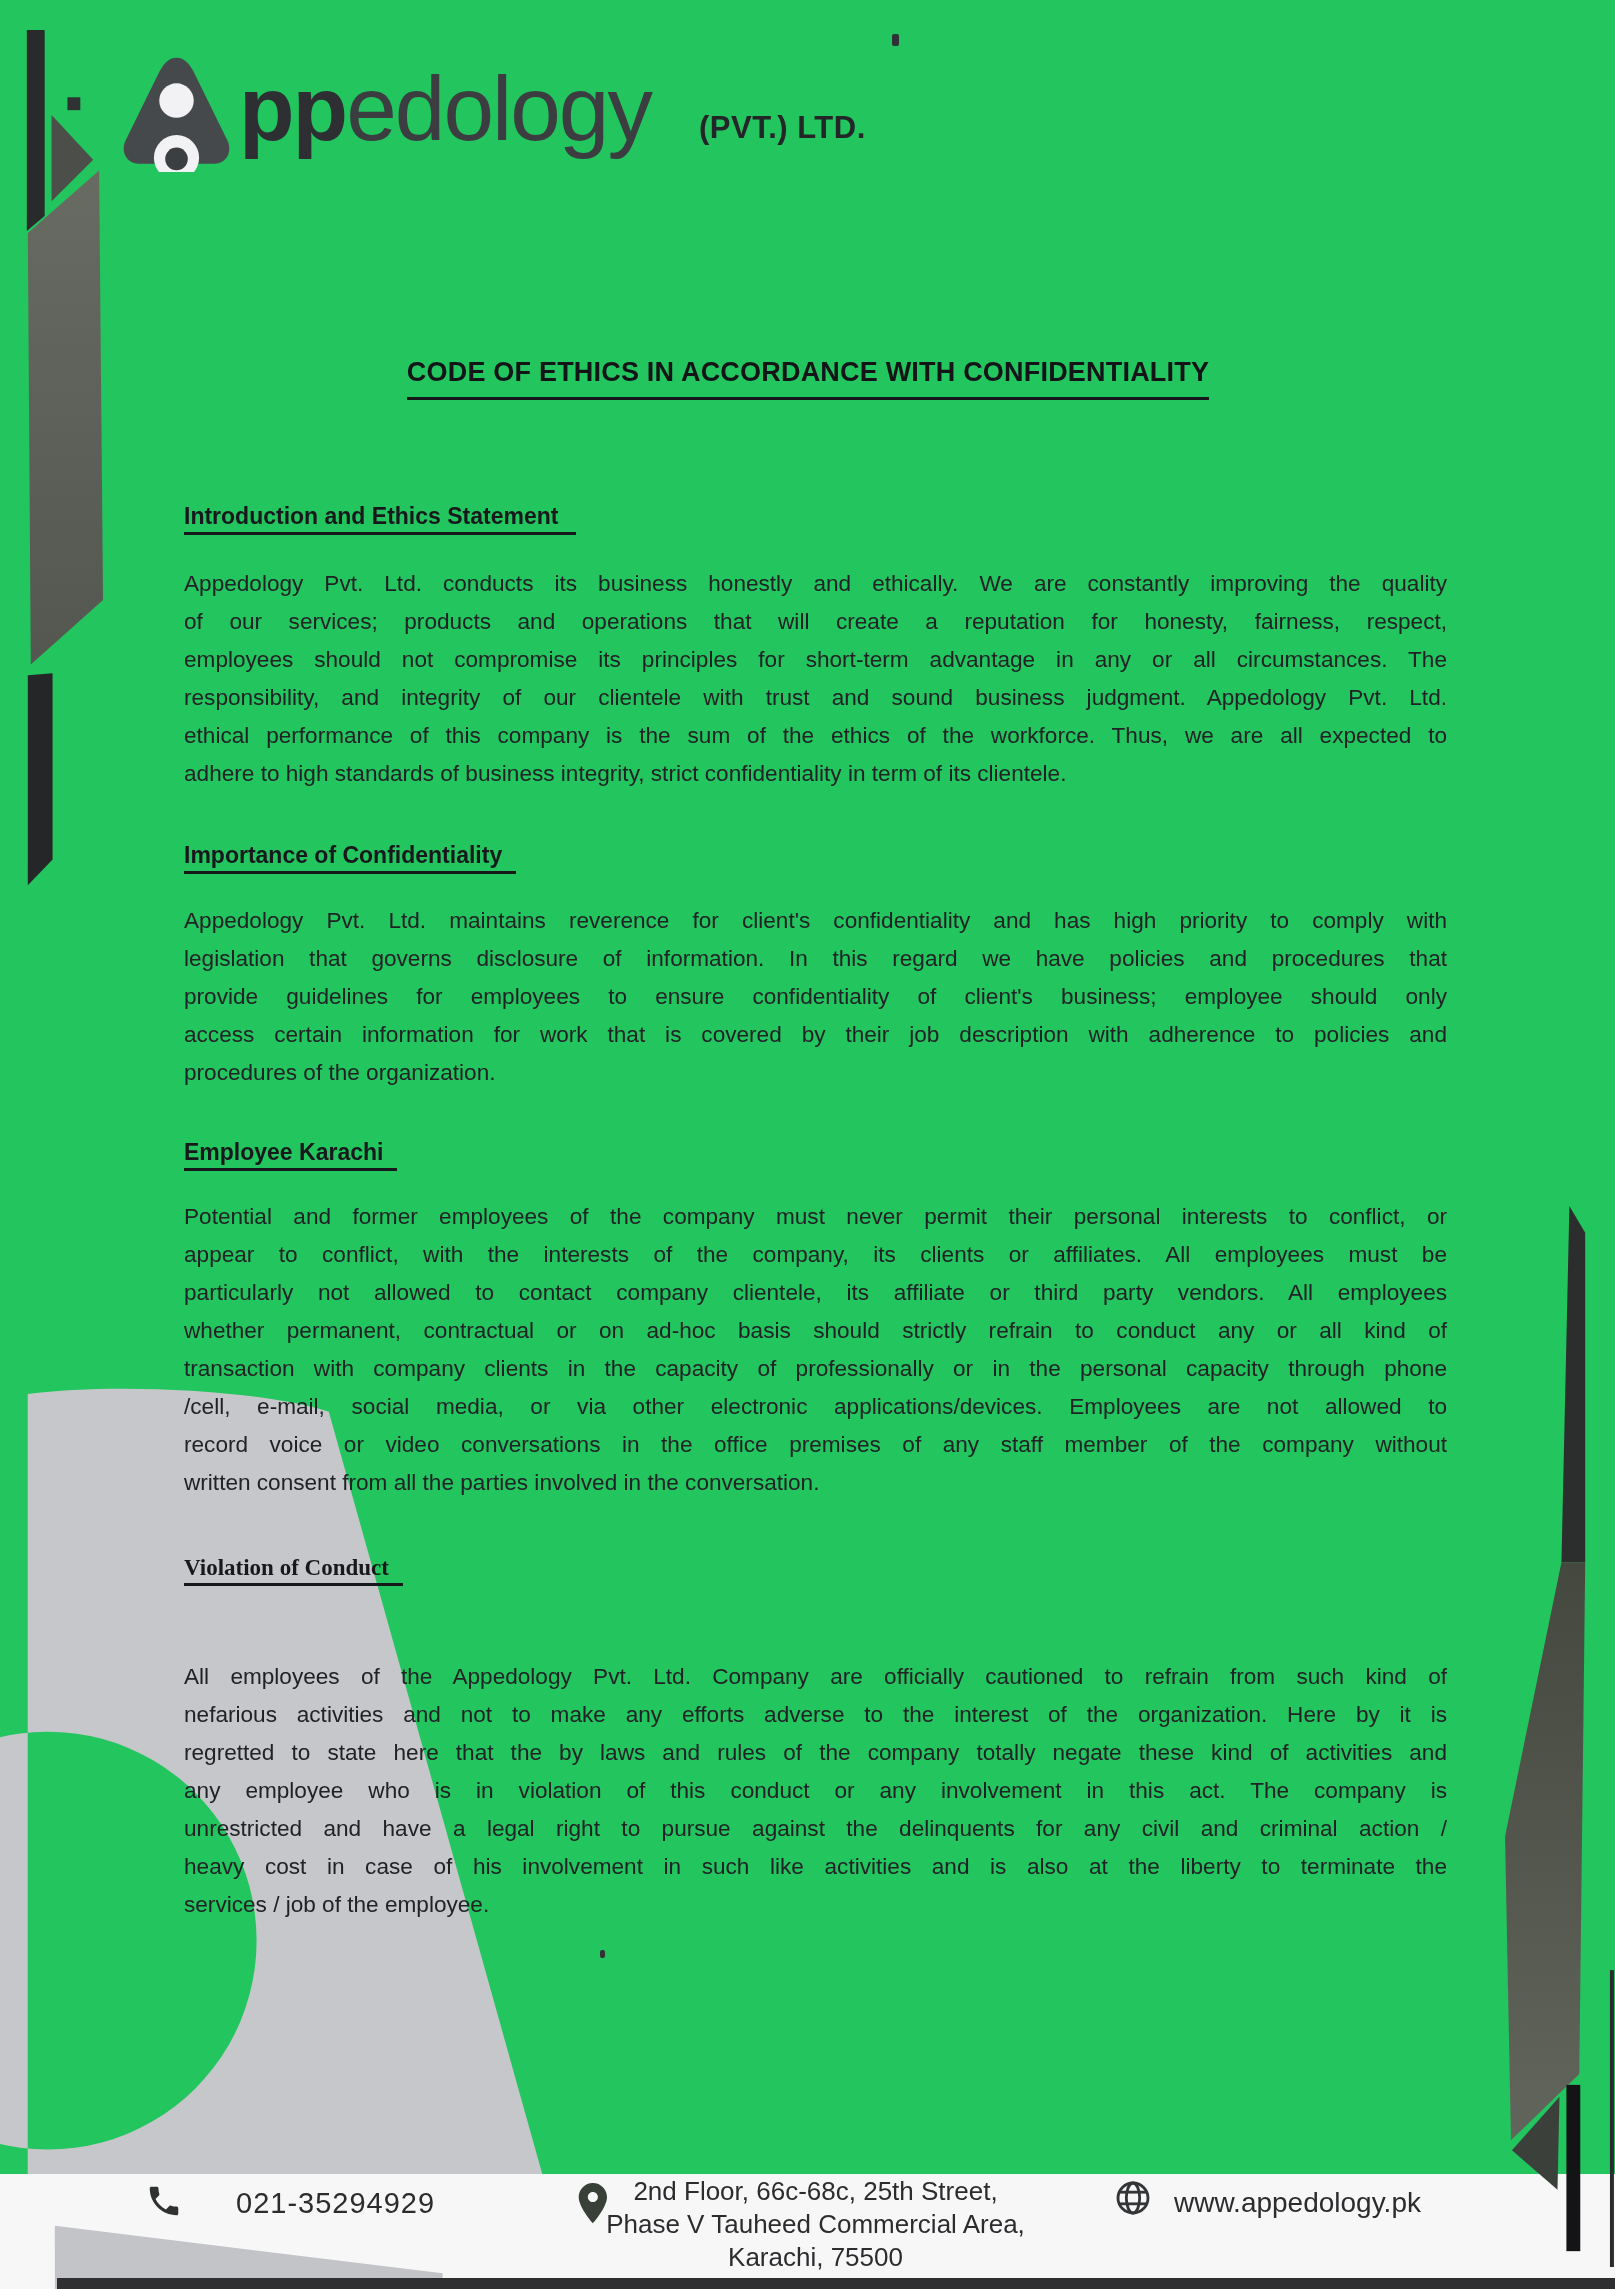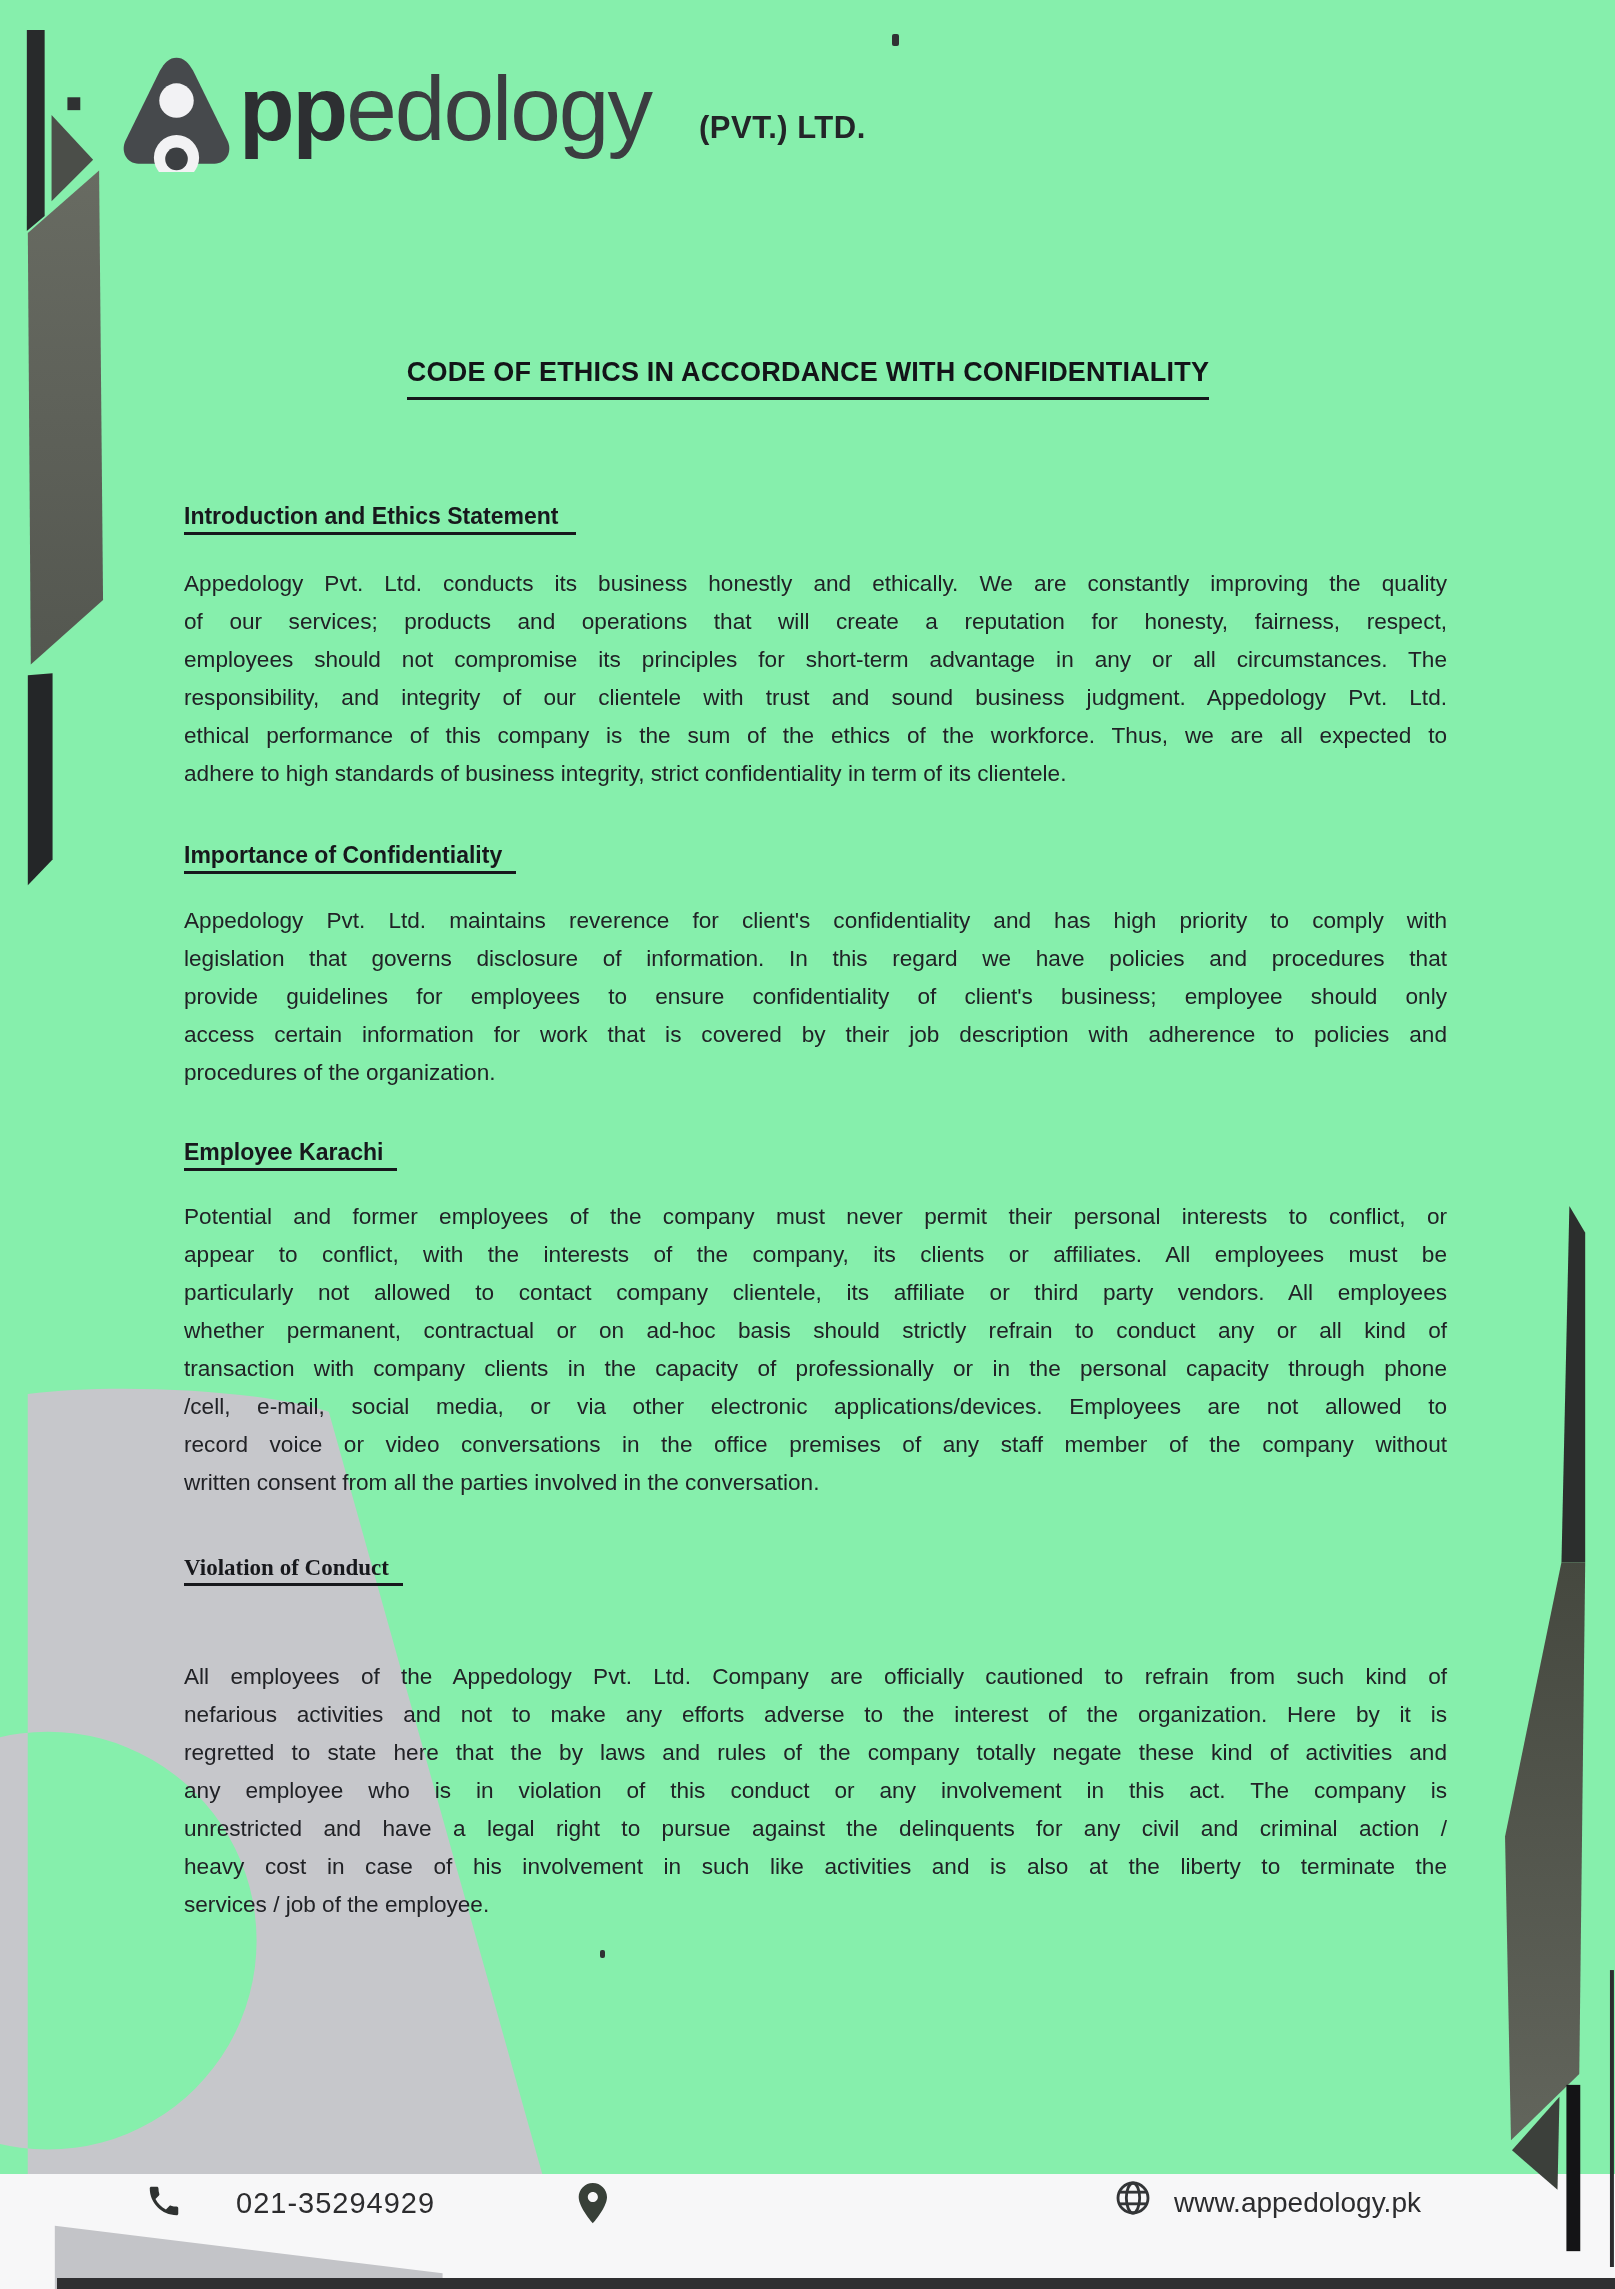--- a/index.html
+++ b/index.html
@@ -1,16 +1,16 @@
 <!DOCTYPE html>
 <html><head>
 <meta charset="utf-8">
 <style>
   html,body{margin:0;padding:0;background:#d8d8da;}
-  .page{position:relative;width:1616px;height:2290px;background:#86efac;overflow:hidden;
+  .page{position:relative;width:1616px;height:2290px;background:#22c55e;overflow:hidden;
         font-family:"Liberation Sans", sans-serif;color:#202124;}
 
   
   .wm{position:absolute;left:0;top:1386px;z-index:1;}
   .decor-left{position:absolute;left:0;top:28px;z-index:2;}
   .decor-right{position:absolute;left:1499px;top:1203px;z-index:3;}
   .footer-band{position:absolute;left:0;top:2174px;width:1616px;height:116px;background:#f7f7f8;z-index:2;}
   .corner-piece{position:absolute;left:0;top:2216px;z-index:3;}
   .bottom-bar{position:absolute;left:57px;top:2278px;width:1558px;height:12px;background:#2f2f31;z-index:5;}
   .speck{position:absolute;background:#303234;z-index:2;}
@@ -152,20 +152,25 @@
   </div>
 
   <svg class="f-icon" style="left:145px;top:2182px;" width="38" height="38" viewBox="0 0 24 24">
     <path d="M6.62,10.79c1.44,2.83 3.76,5.14 6.59,6.59l2.2,-2.2c0.27,-0.27 0.67,-0.36 1.02,-0.24 1.12,0.37 2.33,0.57 3.57,0.57 0.55,0 1,0.45 1,1V20c0,0.55 -0.45,1 -1,1 -9.39,0 -17,-7.61 -17,-17 0,-0.55 0.45,-1 1,-1h3.5c0.55,0 1,0.45 1,1 0,1.25 0.2,2.45 0.57,3.57 0.11,0.35 0.03,0.74 -0.25,1.02l-2.2,2.2z" fill="#2f3231"></path>
   </svg>
   <div class="f-item phone-text">021-35294929</div>
 
   <svg class="f-icon" style="left:568px;top:2174px;" width="40" height="55" viewBox="0 0 24 34">
     <path d="M12,2C8.13,2 5,5.13 5,9c0,5.25 7,13 7,13s7,-7.75 7,-13c0,-3.87 -3.13,-7 -7,-7z M12,11.5c-1.38,0 -2.5,-1.12 -2.5,-2.5s1.12,-2.5 2.5,-2.5 2.5,1.12 2.5,2.5 -1.12,2.5 -2.5,2.5z" fill="#384038" transform="translate(0,3) scale(1.25)"></path>
   </svg>
+  <div class="f-item address">
+    <div>2nd Floor, 66c-68c, 25th Street,</div>
+    <div>Phase V Tauheed Commercial Area,</div>
+    <div>Karachi, 75500</div>
+  </div>
 
   <svg class="f-icon" style="left:1113px;top:2178px;" width="40" height="40" viewBox="0 0 24 24">
     <g fill="none" stroke="#333537" stroke-width="1.7">
       <circle cx="12" cy="12" r="9"></circle>
       <ellipse cx="12" cy="12" rx="4" ry="9"></ellipse>
       <line x1="3.4" y1="8.5" x2="20.6" y2="8.5"></line>
       <line x1="3.4" y1="15.5" x2="20.6" y2="15.5"></line>
     </g>
   </svg>
   <div class="f-item website-text">www.appedology.pk</div>

